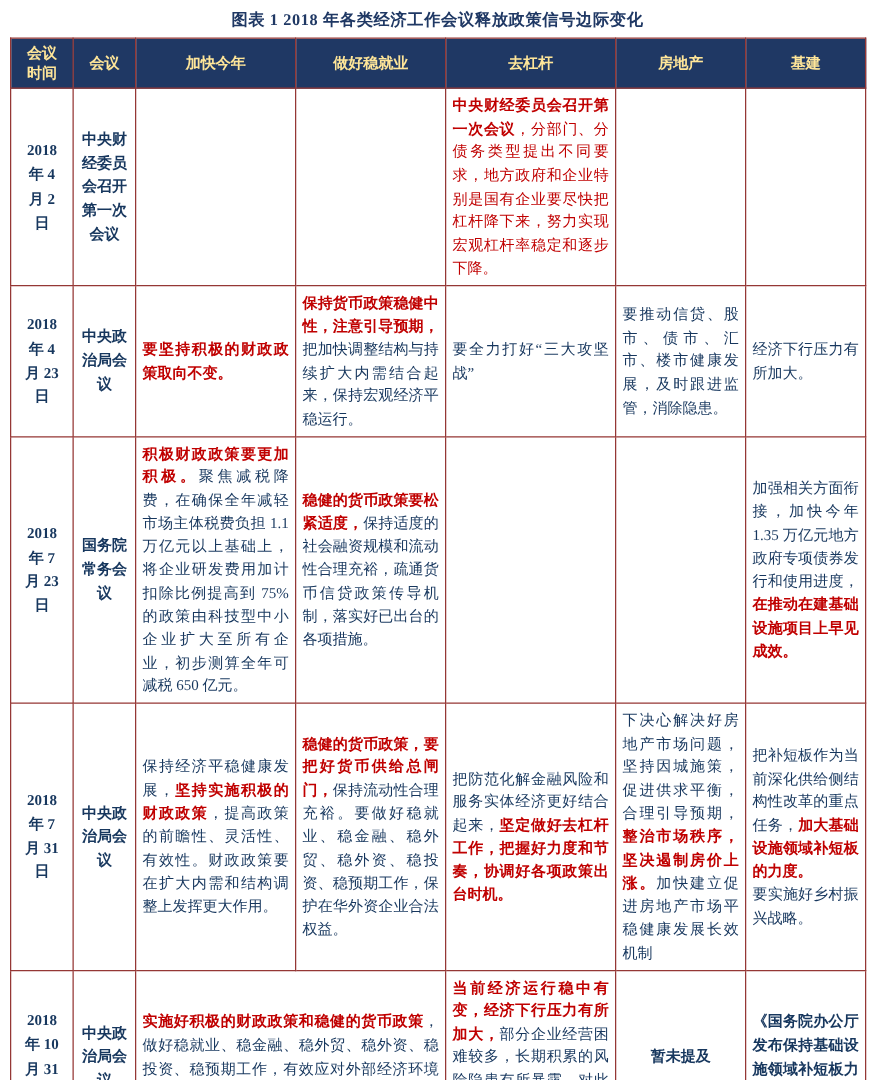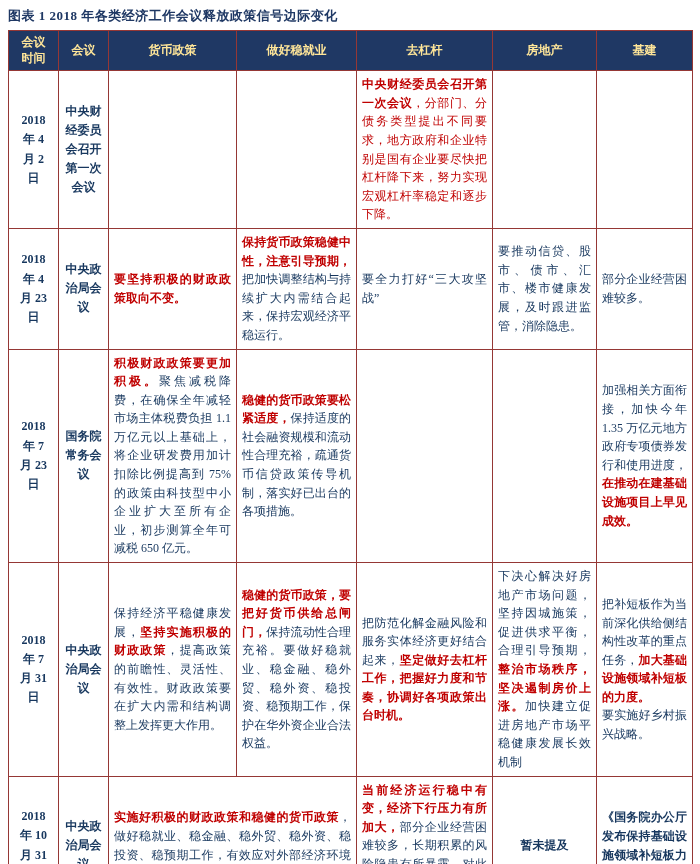--- a/index.html
+++ b/index.html
@@ -17,20 +17,21 @@
     --border: #953735;
     --red: #C00000;
   }
   .page { padding: 5px 8px 0 8px; }
   .title {
     font-size: 13px;
     font-weight: bold;
     color: var(--title-navy);
     padding: 2px 0 5px 0;
     letter-spacing: 0.5px;
+    text-align: center;
   }
   table.policy-table {
     border-collapse: collapse;
     table-layout: fixed;
     width: 684px;
   }
   th, td { border: 1px solid var(--border); }
   th {
     background: var(--header-bg);
     color: var(--header-text);
@@ -78,21 +79,21 @@
         <col style="width: 120px;">
         <col style="width: 136px;">
         <col style="width: 104px;">
         <col style="width: 96px;">
       </colgroup>
       <thead>
         <tr>
           <th>会议
 时间</th>
           <th>会议</th>
-          <th>货币政策</th>
+          <th>加快今年</th>
           <th>做好稳就业</th>
           <th>去杠杆</th>
           <th>房地产</th>
           <th>基建</th>
         </tr>
       </thead>
       <tbody>
         <tr>
           <td class="time">2018
 年 4
@@ -108,21 +109,21 @@
         <tr>
           <td class="time">2018
 年 4
 月 23
 日</td>
           <td class="meeting">中央政治局会议</td>
           <td><span class="seg rb">要坚持积极的财政政策取向不变。</span></td>
           <td><span class="seg rb">保持货币政策稳健中性，注意引导预期，</span><span class="seg n">把加快调整结构与持续扩大内需结合起来，保持宏观经济平稳运行。</span></td>
           <td><span class="seg n">要全力打好“三大攻坚战”</span></td>
           <td><span class="seg n">要推动信贷、股市、债市、汇市、楼市健康发展，及时跟进监管，消除隐患。</span></td>
-          <td><span class="seg n">部分企业经营困难较多。</span></td>
+          <td><span class="seg n">经济下行压力有所加大。</span></td>
         </tr>
         <tr>
           <td class="time">2018
 年 7
 月 23
 日</td>
           <td class="meeting">国务院常务会议</td>
           <td><span class="seg rb">积极财政政策要更加积极。</span><span class="seg n">聚焦减税降费，在确保全年减轻市场主体税费负担 1.1 万亿元以上基础上，将企业研发费用加计扣除比例提高到 75%的政策由科技型中小企业扩大至所有企业，初步测算全年可减税 650 亿元。</span></td>
           <td><span class="seg rb">稳健的货币政策要松紧适度，</span><span class="seg n">保持适度的社会融资规模和流动性合理充裕，疏通货币信贷政策传导机制，落实好已出台的各项措施。</span></td>
           <td></td>

